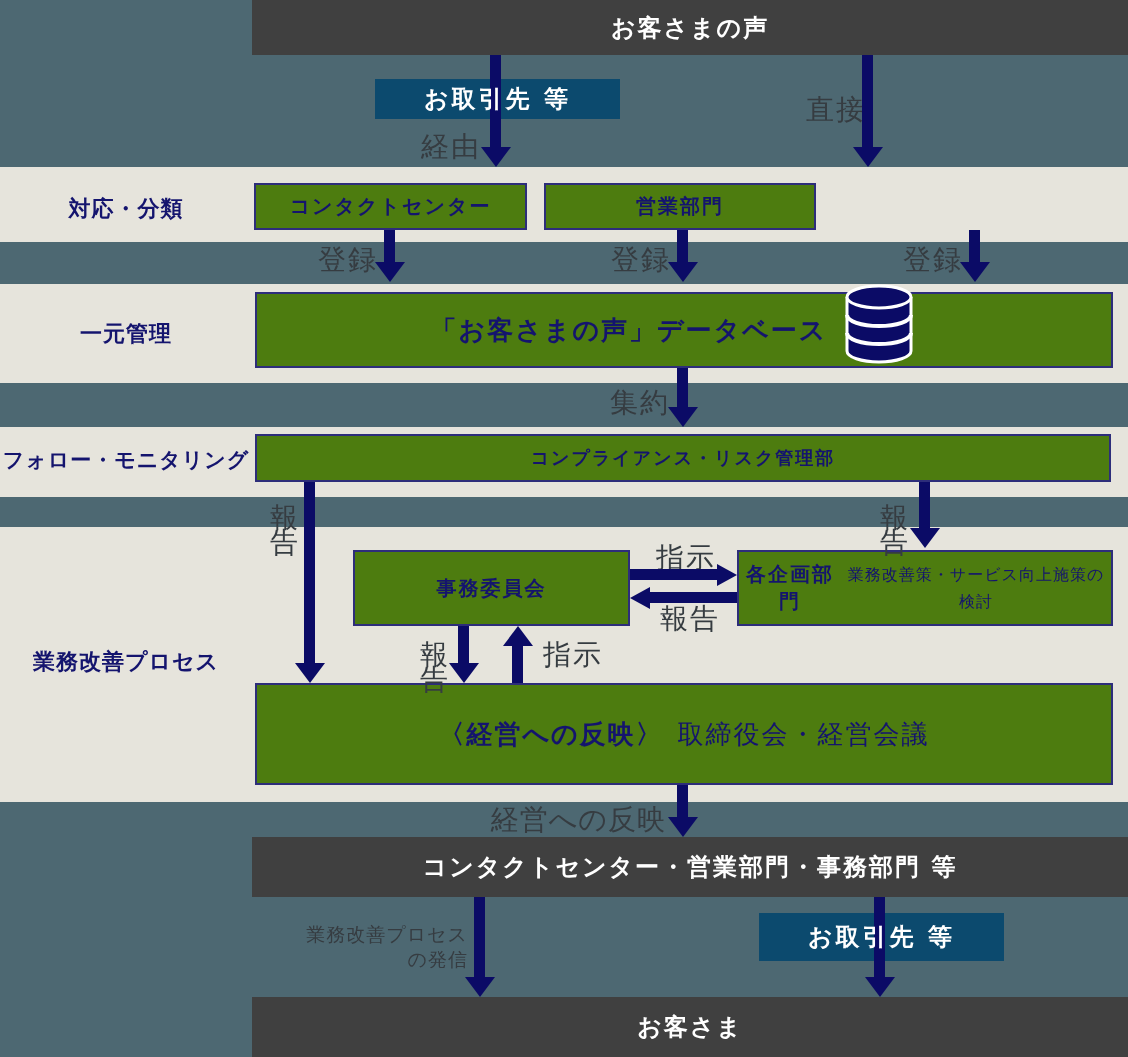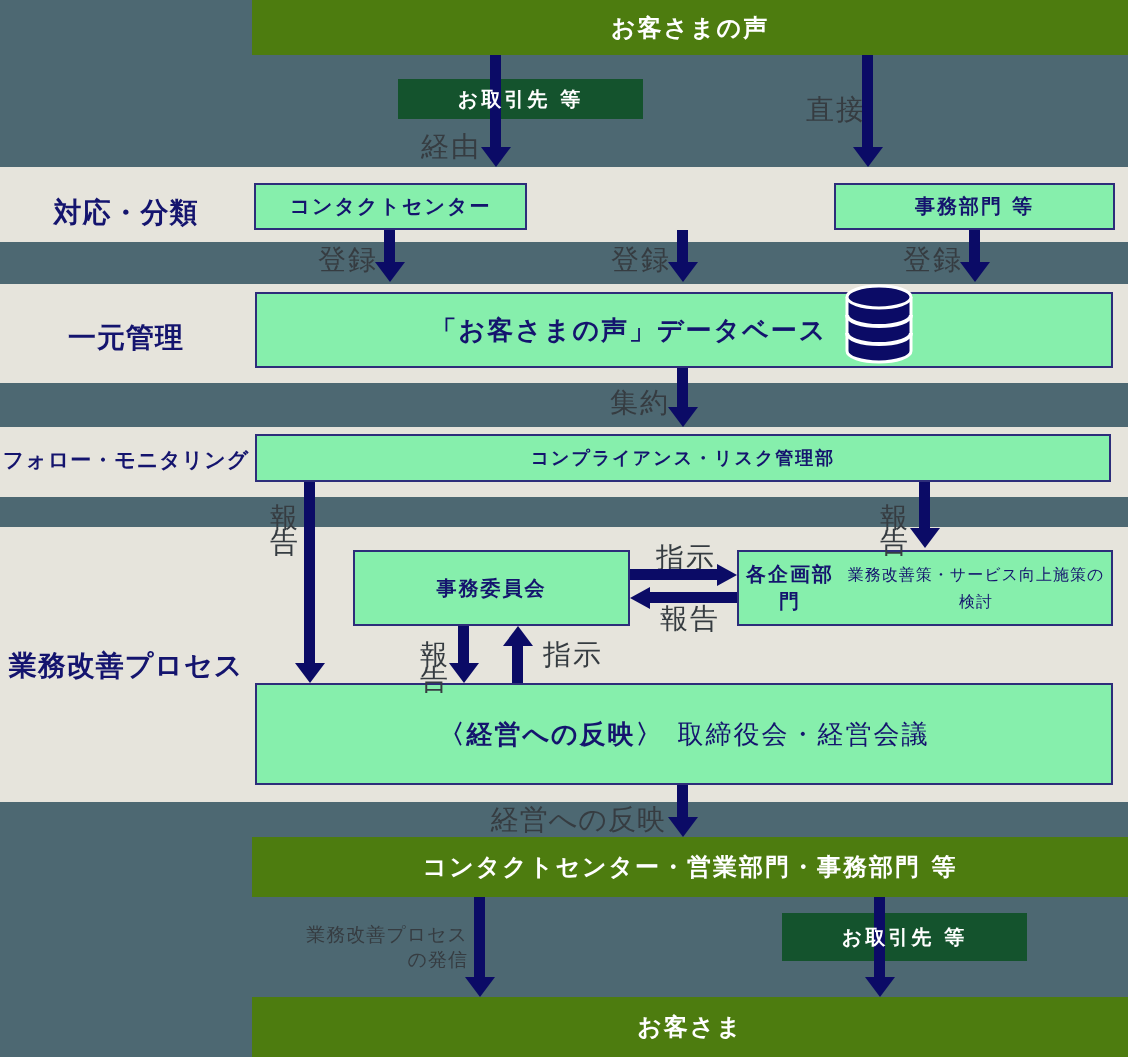--- a/index.html
+++ b/index.html
@@ -3,40 +3,39 @@
 <meta charset="utf-8">
 <style>
   html,body{margin:0;padding:0;}
   .canvas{
     position:relative; width:1128px; height:1057px; overflow:hidden;
     background:#4d6872;
     font-family:"DejaVu Sans","Liberation Sans",sans-serif;
   }
   .band{position:absolute; left:0; width:1128px; background:#e6e4dc;}
   .bar{
-    position:absolute; left:252px; width:876px; background:#4d7c0f;
+    position:absolute; left:252px; width:876px; background:#404040;
     color:#ffffff; font-weight:bold; font-size:24px;
     display:flex; align-items:center; justify-content:center; letter-spacing:2px;
   }
   .wbox{
-    position:absolute; background:#86efac; border:2px solid #2d2d7a;
+    position:absolute; background:#4d7c0f; border:2px solid #2d2d7a;
     color:#14146e; font-weight:bold; box-sizing:border-box;
     display:flex; align-items:center; justify-content:center; text-align:center;
     letter-spacing:2px;
   }
   .bluebox{
-    position:absolute; background:#14532d; color:#ffffff; font-weight:bold;
-    font-size:20px; display:flex; align-items:center; justify-content:center;
+    position:absolute; background:#0c4a6e; color:#ffffff; font-weight:bold;
+    font-size:24px; display:flex; align-items:center; justify-content:center;
     letter-spacing:3px;
-    margin-left:23px;
   }
   .bluebox span{position:relative; z-index:3;}
   .rowlabel{
     position:absolute; left:0; width:252px; text-align:center;
-    color:#14146e; font-weight:bold; font-size:28px; letter-spacing:1px;
+    color:#14146e; font-weight:bold; font-size:22px; letter-spacing:1px;
   }
   .glabel{
     position:absolute; color:#363c41; font-size:28px; font-weight:500;
     letter-spacing:2px; line-height:25px;
   }
   .shaft-v{position:absolute; width:11px; background:#0b0b66; z-index:2;}
   .head-down{position:absolute; width:0; height:0; z-index:2;
     border-left:15px solid transparent; border-right:15px solid transparent;
     border-top:20px solid #0b0b66;}
   .head-up{position:absolute; width:0; height:0; z-index:2;
@@ -75,22 +74,22 @@
   </div>
 
   <div class="rowlabel" style="top:194px;">対応・分類</div>
   <div class="rowlabel" style="top:319px;">一元管理</div>
   <div class="rowlabel" style="top:446px; font-size:21px;">フォロー・モニタリング</div>
   <div class="rowlabel" style="top:647px;">業務改善プロセス</div>
 
   <div class="wbox" style="left:254px; top:183px; width:273px; height:47px; font-size:20px;">
     <span>コンタクトセンター</span>
   </div>
-  <div class="wbox" style="left:834px; top:183px; width:281px; height:47px; font-size:20px;">
-    <span>事務部門 等</span>
+  <div class="wbox" style="left:544px; top:183px; width:272px; height:47px; font-size:20px;">
+    <span>営業部門</span>
   </div>
 
   <div class="wbox" style="left:255px; top:292px; width:858px; height:76px; font-size:26px; padding-right:110px;">
     <span>「お客さまの声」データベース</span>
   </div>
   <svg class="db-icon" width="76" height="80" viewBox="0 0 76 80">
     <path d="M6 13 v54 a32 11 0 0 0 64 0 v-54" fill="#0b0b66" stroke="#ffffff" stroke-width="3"></path>
     <ellipse cx="38" cy="13" rx="32" ry="11" fill="#0b0b66" stroke="#ffffff" stroke-width="3"></ellipse>
     <path d="M6 31 a32 11 0 0 0 64 0" fill="none" stroke="#ffffff" stroke-width="4"></path>
     <path d="M6 49 a32 11 0 0 0 64 0" fill="none" stroke="#ffffff" stroke-width="4"></path>

